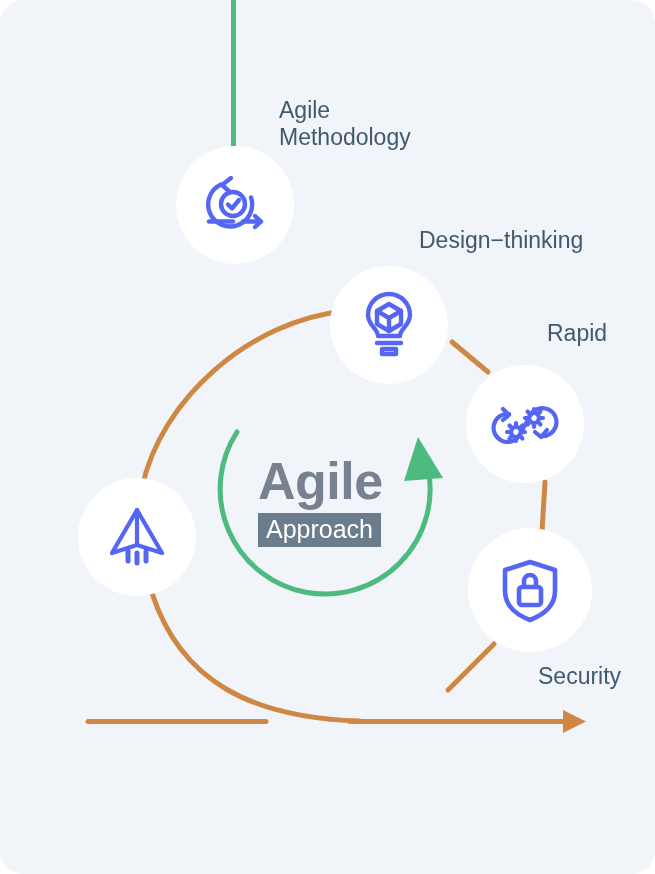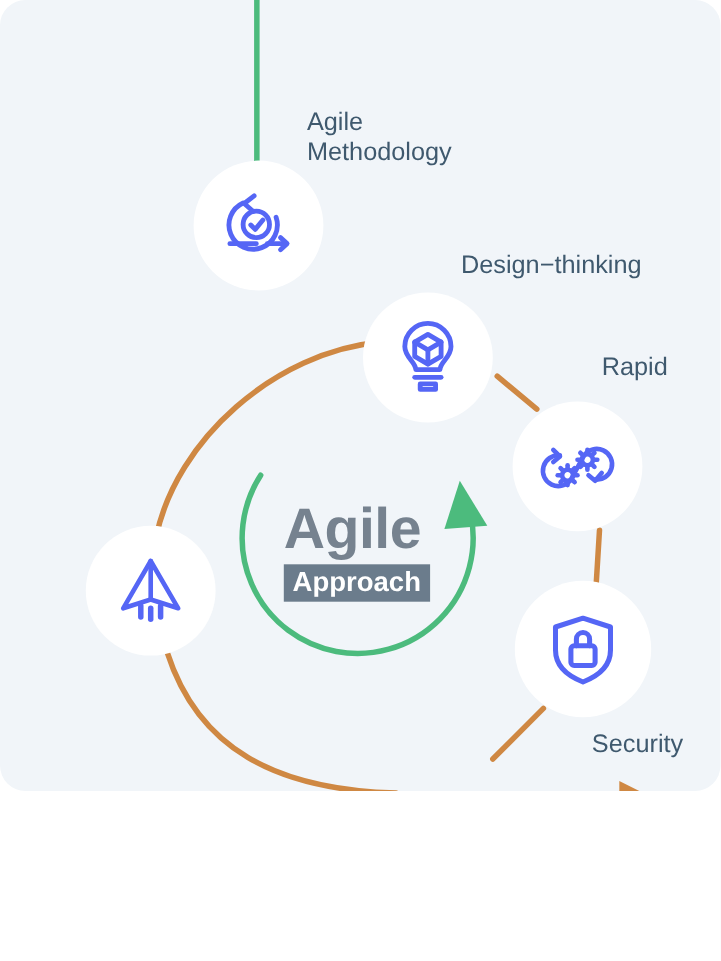--- a/index.html
+++ b/index.html
@@ -9,21 +9,21 @@
     width: 655px;
     height: 874px;
     overflow: hidden;
     font-family: "Liberation Sans", sans-serif;
   }
   #card {
     position: absolute;
     left: 0;
     top: 0;
     width: 655px;
-    height: 719px;
+    height: 874px;
     background: #f1f5f9;
     border-radius: 23px;
     overflow: hidden;
   }
   #svg-layer {
     position: absolute;
     left: 0;
     top: 0;
     width: 655px;
     height: 874px;
@@ -60,21 +60,21 @@
     letter-spacing: -0.5px;
     margin: 0;
     font-family: "Liberation Sans", sans-serif;
   }
   #center-subtitle {
     display: inline-block;
     margin-top: 6px;
     background: #6b7c8c;
     color: #ffffff;
     font-size: 25px;
-    font-weight: bold;
+    font-weight: normal;
     padding: 3px 8px 5px 8px;
     line-height: 26px;
     font-family: "Liberation Sans", sans-serif;
   }
 </style>
 </head>
 <body>
 
 <div id="card">
 

